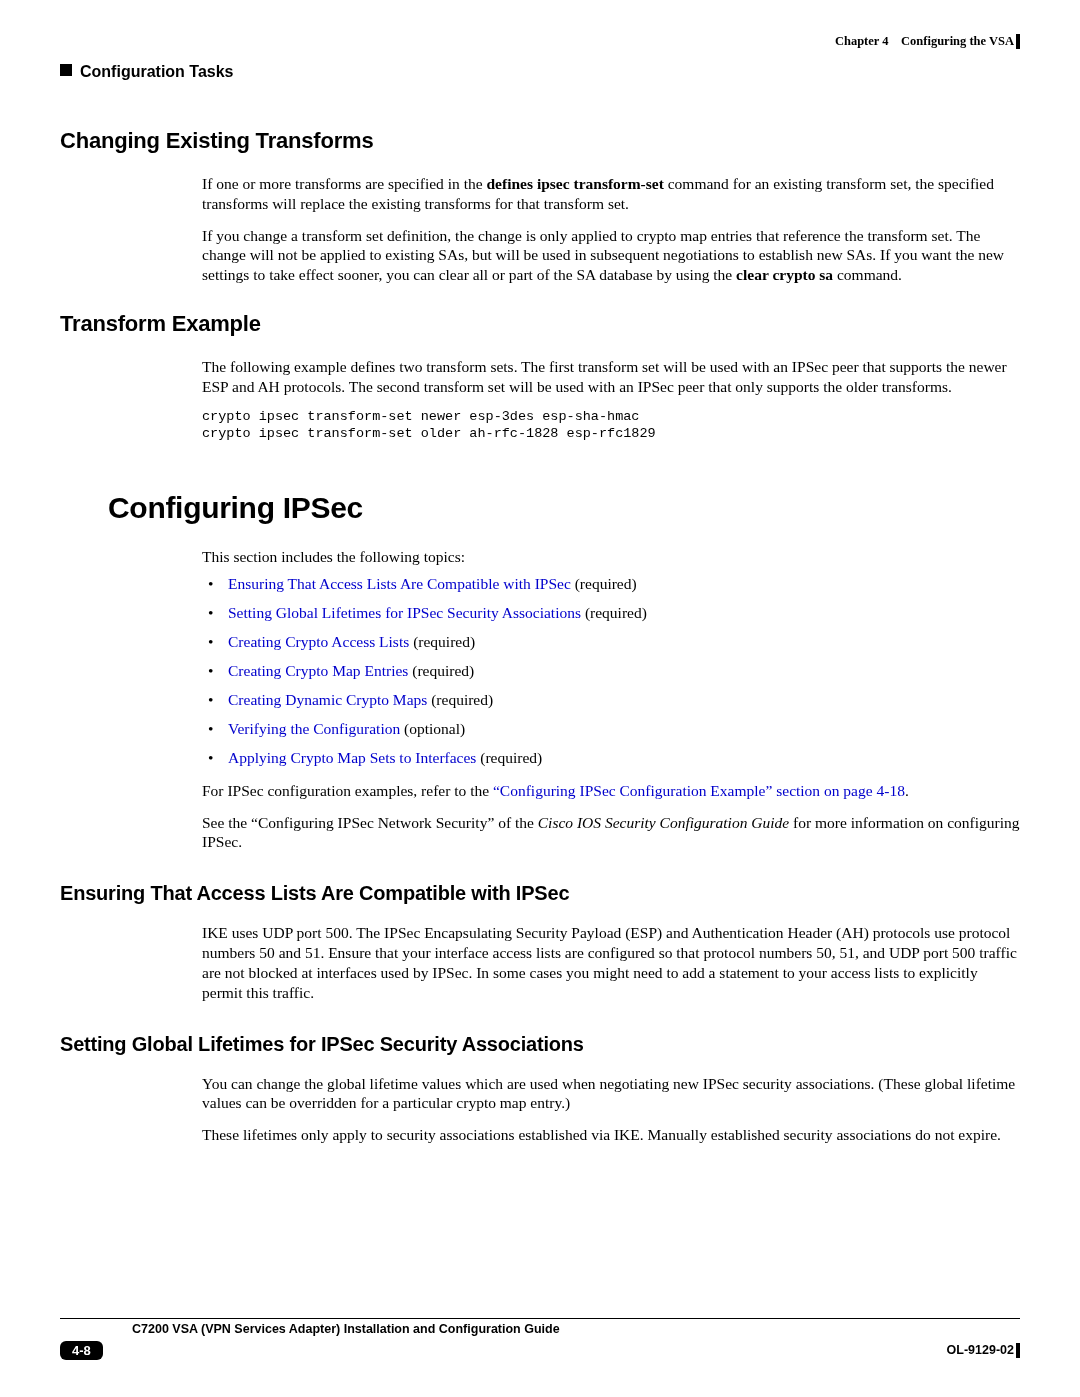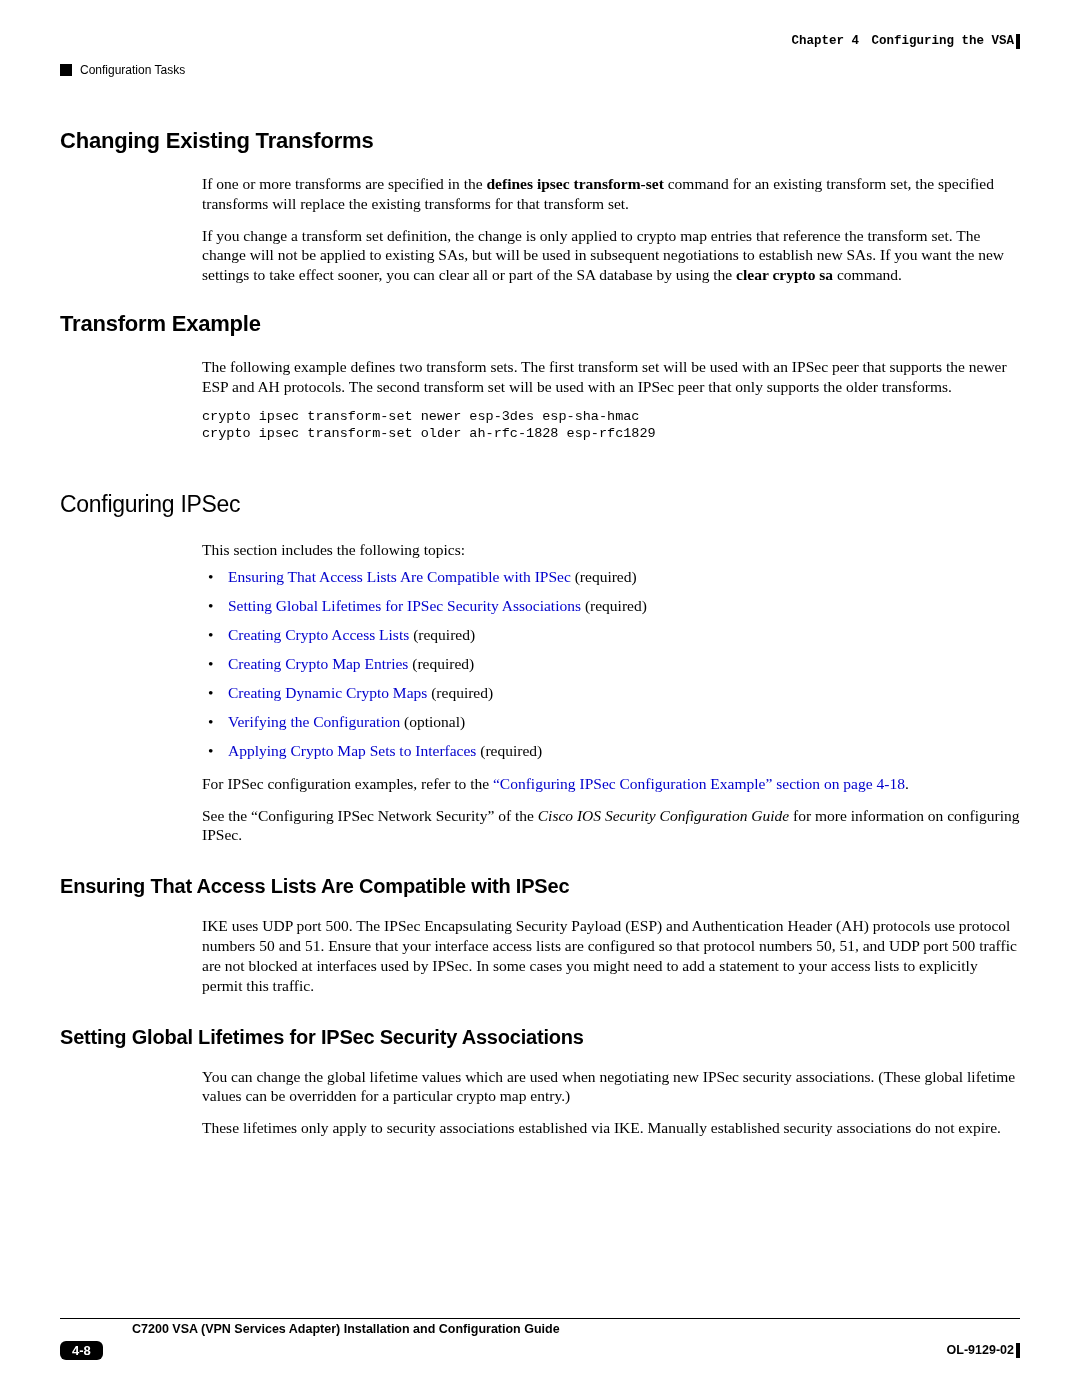--- a/index.html
+++ b/index.html
@@ -14,21 +14,21 @@
   }
   .header-row {
     position: relative;
     height: 28px;
     margin-bottom: 2px;
   }
   .chapter-label {
     position: absolute;
     right: 6px;
     top: 0;
-    font-family: Liberation Mono, monospace;
+    font-family: Liberation Serif, serif;
     font-size: 12.5px;
     font-weight: bold;
   }
   .rule-right {
     position: absolute;
     right: 0;
     top: 0;
     width: 4px;
     height: 15px;
     background: #000;
@@ -43,40 +43,41 @@
     top: 0;
     width: 12px;
     height: 12px;
     background: #000;
   }
   .section-label {
     position: absolute;
     left: 20px;
     top: -1px;
     font-family: Arial, Helvetica, sans-serif;
-    font-size: 12px;
-    font-weight: normal;
+    font-size: 16px;
+    font-weight: bold;
   }
   .content {
     margin-top: 46px;
   }
   .h3 {
     font-family: Arial, Helvetica, sans-serif;
     font-weight: bold;
     font-size: 22px;
     margin-bottom: 20px;
     letter-spacing: -0.2px;
   }
   .h2 {
     font-family: Arial, Helvetica, sans-serif;
-    font-weight: normal;
-    font-size: 23px;
+    font-weight: bold;
+    font-size: 30px;
     margin-top: 48px;
     margin-bottom: 22px;
     letter-spacing: -0.3px;
+    margin-left: 48px;
   }
   .h4 {
     font-family: Arial, Helvetica, sans-serif;
     font-weight: bold;
     font-size: 20px;
     margin-top: 30px;
     margin-bottom: 18px;
     letter-spacing: -0.2px;
   }
   .body-block {

